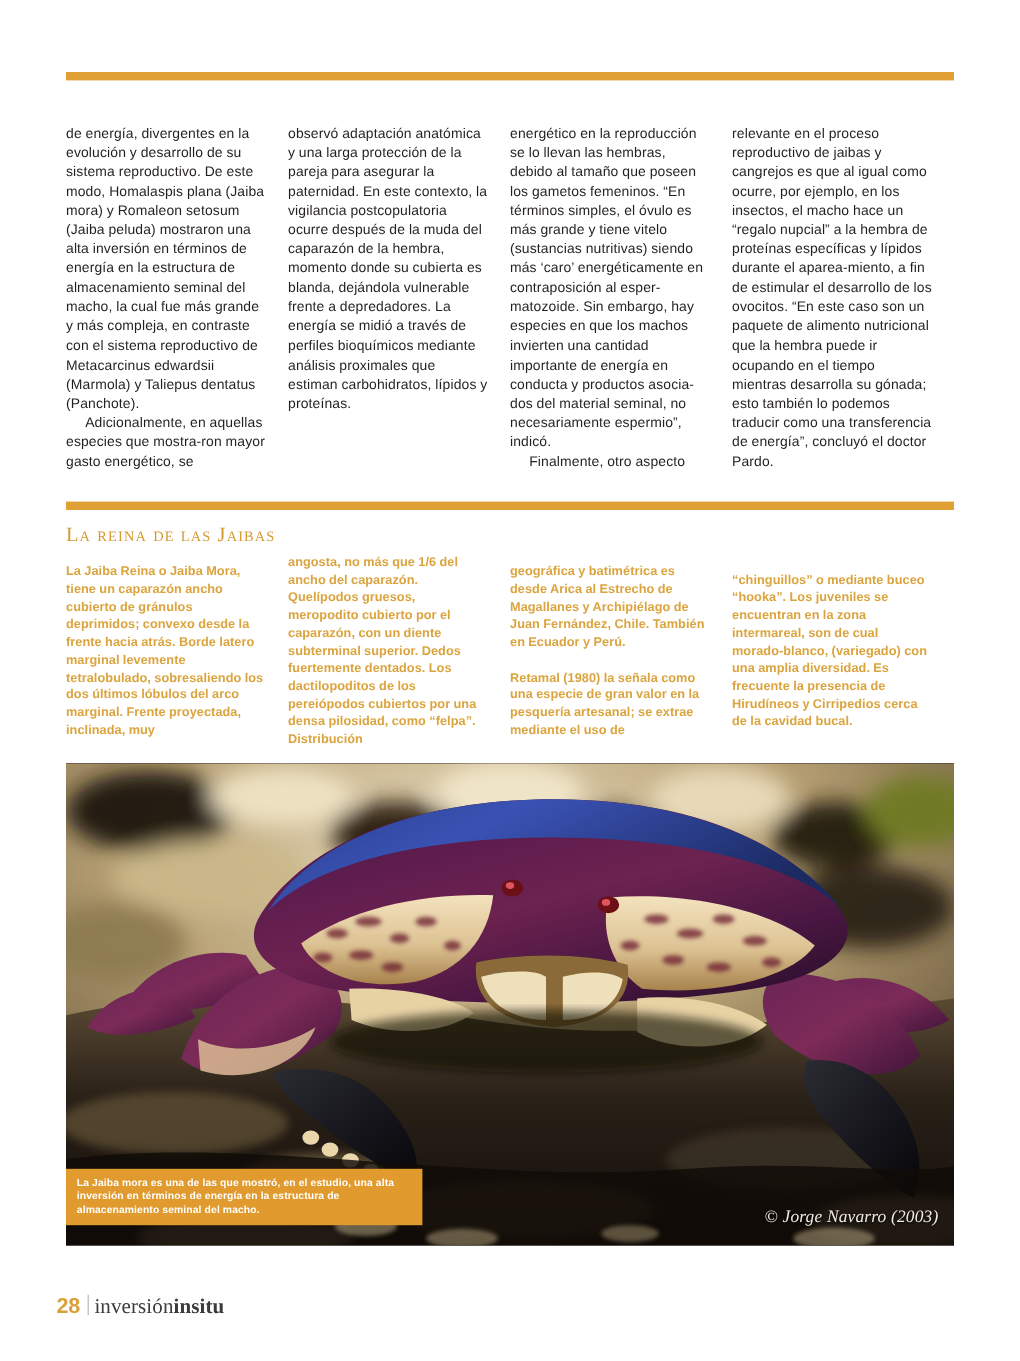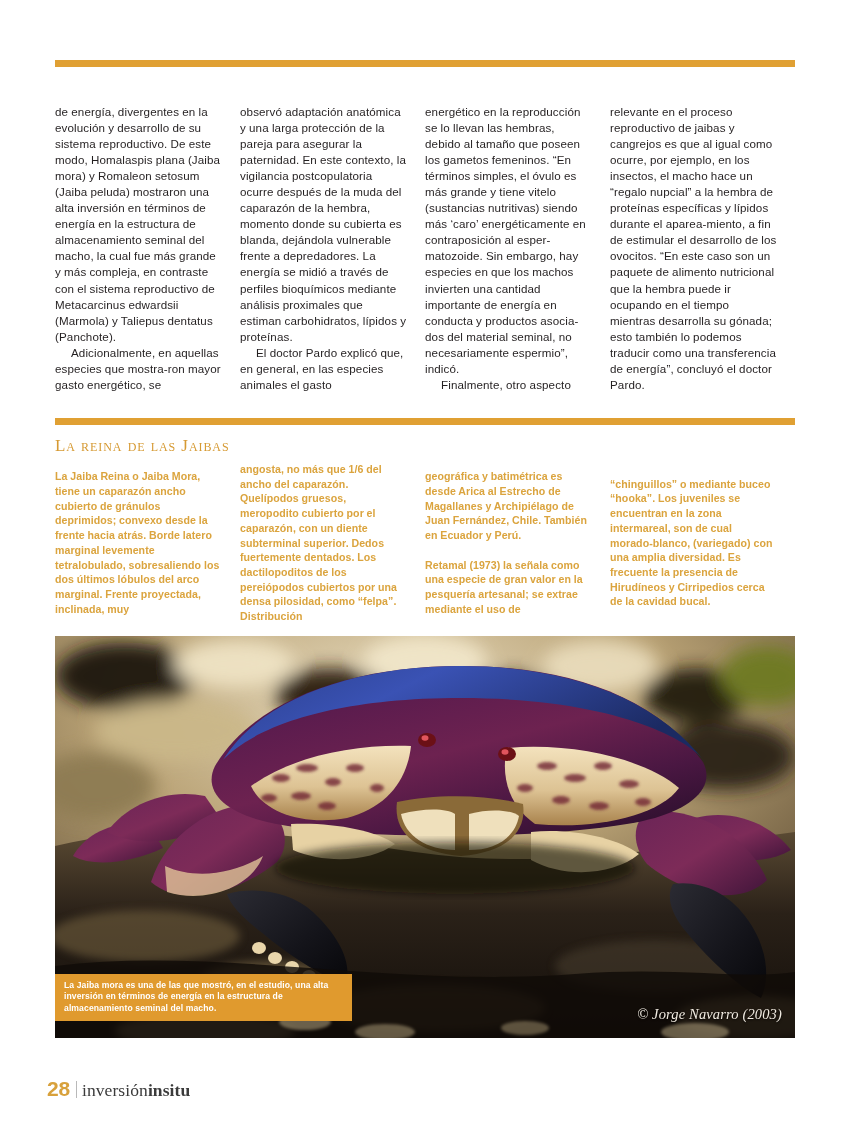--- a/index.html
+++ b/index.html
@@ -93,21 +93,21 @@
     text-shadow:0 1px 2px rgba(0,0,0,.85);
     white-space:nowrap;
   }
 
   
   .footer{
     position:absolute;left:47px;top:1077px;
     display:flex;align-items:baseline;
   }
   .footer .pg{
-    color:#d8a13c;font-weight:bold;font-size:21px;letter-spacing:-0.01em;
+    color:#d8a13c;font-weight:bold;font-size:18px;letter-spacing:-0.01em;
   }
   .footer .bar{
     display:inline-block;width:1px;height:17px;background:#b9b9b9;
     margin:0 5px 0 6px;position:relative;top:2px;
   }
   .footer .brand{
     font-family:"Liberation Serif", serif;font-size:17.5px;color:#3b3b3b;
     letter-spacing:0.005em;
   }
   .footer .brand b{font-weight:bold;}
@@ -119,21 +119,20 @@
 
   <div class="rule top"></div>
 
   <div class="article">
     <div class="col">
       <p>de energía, divergentes en la evolución y desarrollo de su sistema reproductivo. De este modo, Homalaspis plana (Jaiba mora) y Romaleon setosum (Jaiba peluda) mostraron una alta inversión en términos de energía en la estructura de almacenamiento seminal del macho, la cual fue más grande y más compleja, en contraste con el sistema reproductivo de Metacarcinus edwardsii (Marmola) y Taliepus dentatus (Panchote).</p>
       <p class="indent">Adicionalmente, en aquellas especies que mostra-ron mayor gasto energético, se</p>
     </div>
     <div class="col">
       <p>observó adaptación anatómica y una larga protección de la pareja para asegurar la paternidad. En este contexto, la vigilancia postcopulatoria ocurre después de la muda del caparazón de la hembra, momento donde su cubierta es blanda, dejándola vulnerable frente a depredadores. La energía se midió a través de perfiles bioquímicos mediante análisis proximales que estiman carbohidratos, lípidos y proteínas.</p>
-      <p class="indent">El doctor Pardo explicó que, en general, en las especies animales el gasto</p>
     </div>
     <div class="col">
       <p>energético en la reproducción se lo llevan las hembras, debido al tamaño que poseen los gametos femeninos. “En términos simples, el óvulo es más grande y tiene vitelo (sustancias nutritivas) siendo más ‘caro’ energéticamente en contraposición al esper-matozoide. Sin embargo, hay especies en que los machos invierten una cantidad importante de energía en conducta y productos asocia-dos del material seminal, no necesariamente espermio”, indicó.</p>
       <p class="indent">Finalmente, otro aspecto</p>
     </div>
     <div class="col">
       <p>relevante en el proceso reproductivo de jaibas y cangrejos es que al igual como ocurre, por ejemplo, en los insectos, el macho hace un “regalo nupcial” a la hembra de proteínas específicas y lípidos durante el aparea-miento, a fin de estimular el desarrollo de los ovocitos. “En este caso son un paquete de alimento nutricional que la hembra puede ir ocupando en el tiempo mientras desarrolla su gónada; esto también lo podemos traducir como una transferencia de energía”, concluyó el doctor Pardo.</p>
     </div>
   </div>
 
@@ -143,21 +142,21 @@
 
   <div class="sidebar">
     <div class="col">
       <p>La Jaiba Reina o Jaiba Mora, tiene un caparazón ancho cubierto de gránulos deprimidos; convexo desde la frente hacia atrás. Borde latero marginal levemente tetralobulado, sobresaliendo los dos últimos lóbulos del arco marginal. Frente proyectada, inclinada, muy</p>
     </div>
     <div class="col">
       <p>angosta, no más que 1/6 del ancho del caparazón. Quelípodos gruesos, meropodito cubierto por el caparazón, con un diente subterminal superior. Dedos fuertemente dentados. Los dactilopoditos de los pereiópodos cubiertos por una densa pilosidad, como “felpa”. Distribución</p>
     </div>
     <div class="col">
       <p>geográfica y batimétrica es desde Arica al Estrecho de Magallanes y Archipiélago de Juan Fernández, Chile. También en Ecuador y Perú.</p>
-      <p>Retamal (1973) la señala como una especie de gran valor en la pesquería artesanal; se extrae mediante el uso de</p>
+      <p>Retamal (1980) la señala como una especie de gran valor en la pesquería artesanal; se extrae mediante el uso de</p>
     </div>
     <div class="col">
       <p>“chinguillos” o mediante buceo “hooka”. Los juveniles se encuentran en la zona intermareal, son de cual morado-blanco, (variegado) con una amplia diversidad. Es frecuente la presencia de Hirudíneos y Cirripedios cerca de la cavidad bucal.</p>
     </div>
   </div>
 
   <div class="photo">
     <svg viewBox="0 0 740 402" preserveAspectRatio="none">
       <defs>
         <radialGradient id="bgTop" cx="45%" cy="18%" r="85%">

